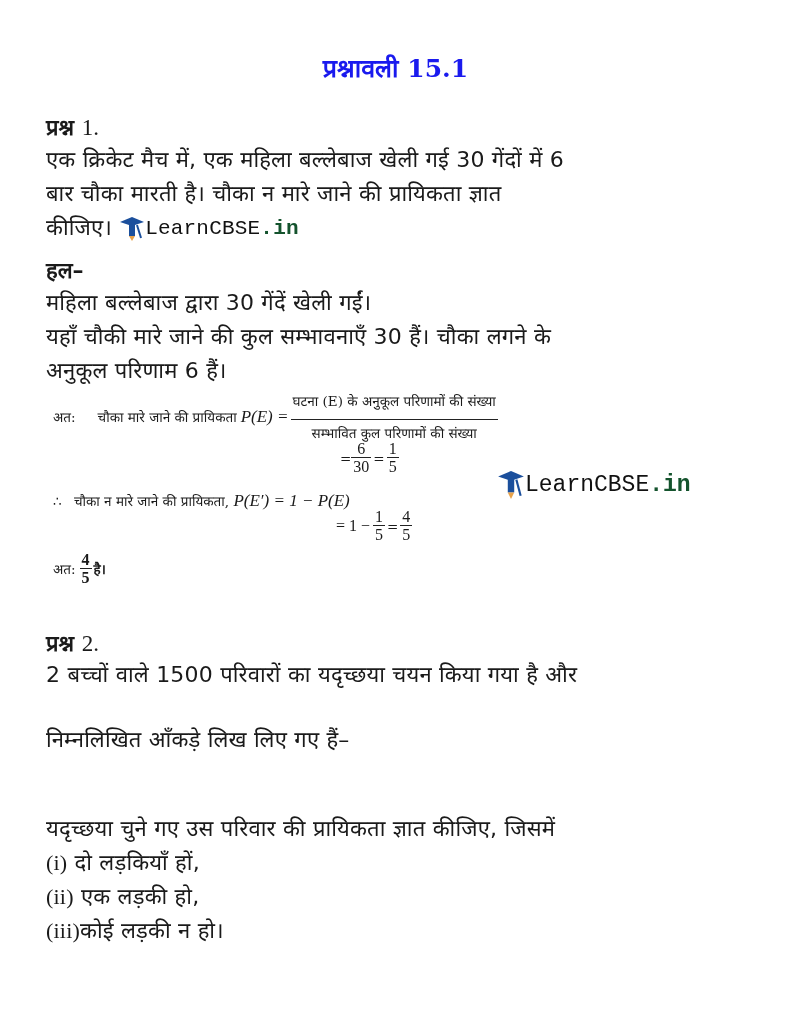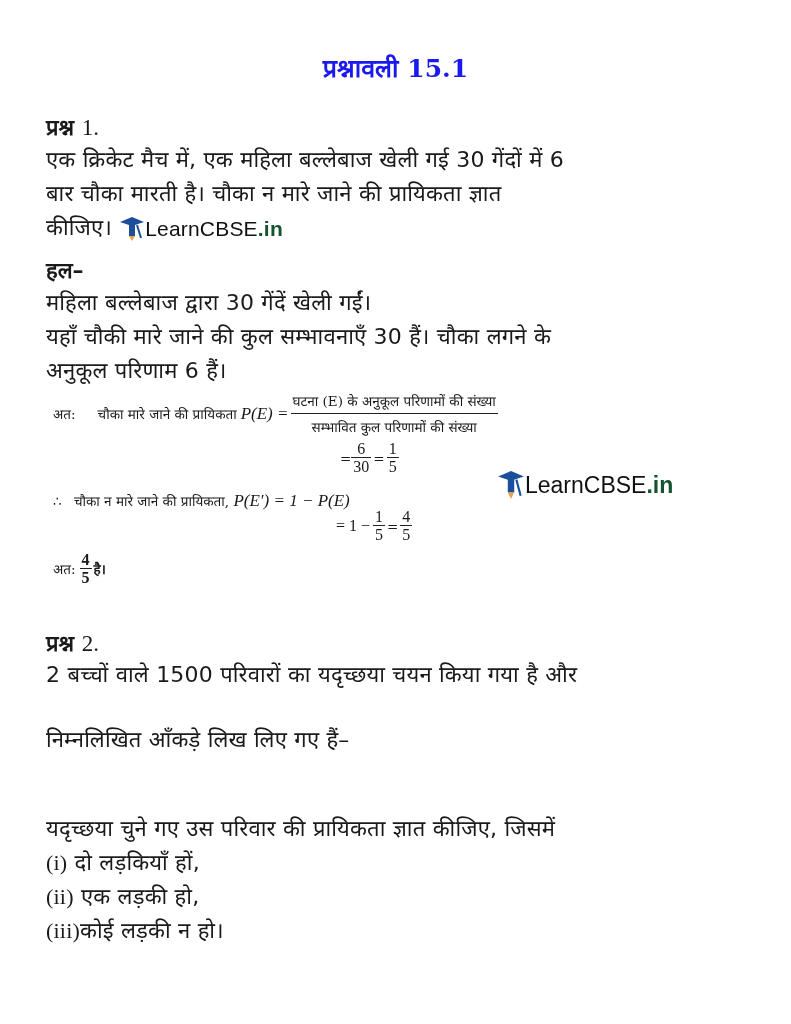--- a/index.html
+++ b/index.html
@@ -8,21 +8,21 @@
     .title { left: 0; width: 791px; top: 50px; text-align: center; color: #1a1aee; font-weight: bold; font-size: 25px; font-family: "DejaVu Serif", serif; }
     .qhead { font-weight: bold; font-size: 22px; }
     .qhead .num { font-weight: normal; font-family: "Liberation Serif", serif; font-size: 23px; }
     .body-line { font-size: 22px; line-height: 34px; letter-spacing: 0.2px; }
     .sol { font-size: 13.5px; font-family: "DejaVu Serif", serif; }
     .sol b { font-weight: bold; }
     .frac { display: inline-block; vertical-align: middle; text-align: center; font-family: "Liberation Serif", serif; font-size: 16px; line-height: 17px; }
     .frac .n { display: block; border-bottom: 1px solid #222; padding: 0 2px; }
     .frac .d { display: block; padding: 0 2px; }
     .it { font-style: italic; font-family: "Liberation Serif", serif; font-size: 17px; }
-    .logo { display: inline-flex; align-items: center; font-family: Liberation Sans, sans-serif; }
+    .logo { display: inline-flex; align-items: center; font-family: Liberation Mono, monospace; }
     .logo .txt { color: #111; }
     .logo .in { color: #14532d; font-weight: bold; }
     .logo svg { display: block; }
     table.data { position: absolute; left: 51px; top: 730px; border-collapse: collapse; width: 634px; font-size: 13px; }
     table.data td { border: 1.6px solid #222; height: 26px; padding: 0 6px; font-family: "Liberation Serif", serif; font-size: 15px; text-align: center; }
     table.data td.lab { text-align: left; font-family: "DejaVu Sans", sans-serif; font-weight: bold; font-size: 12.5px; width: 225px; }
   </style>
 </head>
 <body>
 
@@ -51,21 +51,21 @@
 <div class="abs qhead" style="left:46px; top:254px;">हल–</div>
 <div class="abs body-line" style="left:46px; top:286px;">महिला बल्लेबाज द्वारा 30 गेंदें खेली गईं।</div>
 <div class="abs body-line" style="left:46px; top:320px;text-align:right;">यहाँ चौकी मारे जाने की कुल सम्भावनाएँ 30 हैं। चौका लगने के</div>
 <div class="abs body-line" style="left:46px; top:354px;">अनुकूल परिणाम 6 हैं।</div>
 
 <div class="abs sol" style="left:53px; top:392px; display:flex; align-items:center;">
   <span>अत:</span>
   <span style="margin-left:22px;">चौका मारे जाने की प्रायिकता</span>
   <span class="it" style="margin-left:4px;">P(E) =</span>
   <span style="display:inline-block; text-align:center; margin-left:2px;">
-    <span style="display:block; border-bottom:1.5px solid #222; padding:0 2px 3px;">घटना (E) के अनुकूल परिणामों की संख्या</span>
+    <span style="display:block; border-bottom:1.5px solid #222; padding:0 2px 9px;">घटना (E) के अनुकूल परिणामों की संख्या</span>
     <span style="display:block; padding-top:4px;">सम्भावित कुल परिणामों की संख्या</span>
   </span>
 </div>
 
 <div class="abs sol" style="left:340px; top:440px; display:flex; align-items:center;">
   <span>=</span>
   <span class="frac">
       <span class="n">6</span>
       <span class="d">30</span>
     </span>

